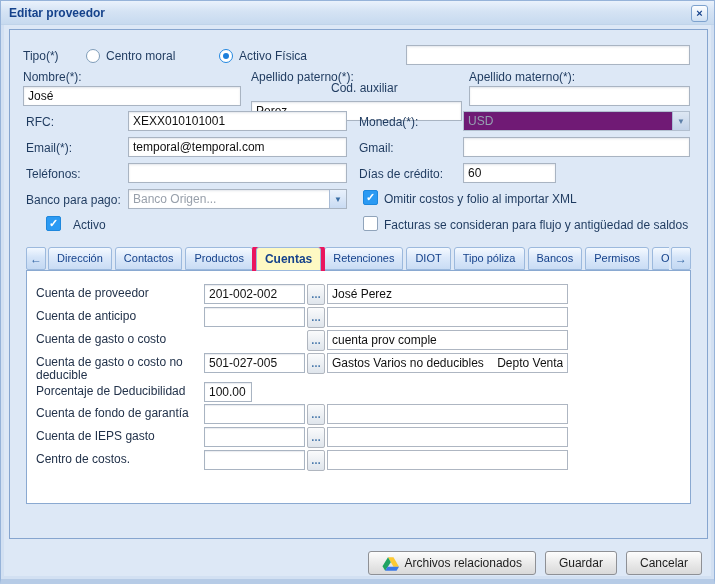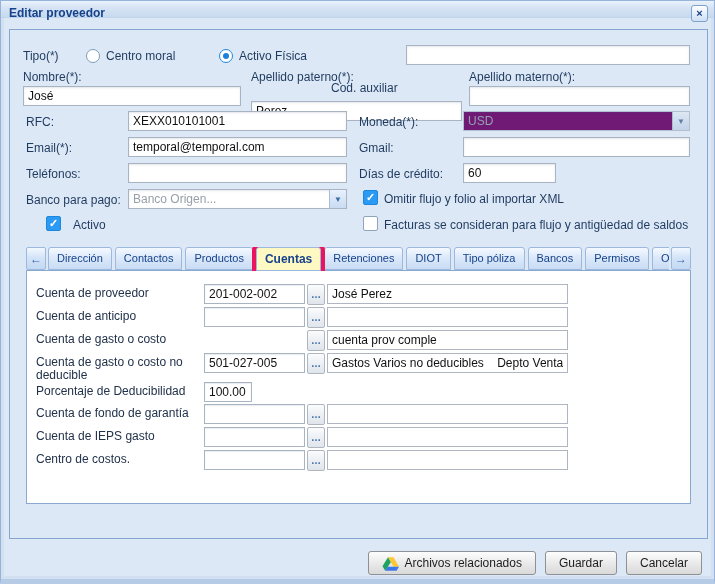--- a/index.html
+++ b/index.html
@@ -10,21 +10,21 @@
     position: relative; width: 715px; height: 584px;
     background: #dde8f6;
     border: 1px solid #96b3d9;
     border-bottom: 5px solid #b6cbe6;
     box-shadow: inset 0 0 0 3px #d2e0f2;
     overflow: hidden;
   }
 
   
   .titlebar {
-    position:absolute; left:0; top:0; width:100%; height:17px;
+    position:absolute; left:0; top:0; width:100%; height:24px;
     background: linear-gradient(#eaf2fc, #d5e3f4 45%, #c7daef);
     border-bottom: 1px solid #c0d4ea;
   }
   .titlebar .title {
     position:absolute; left:8px; top:5px;
     font-size:12px; font-weight:bold; color:#15428b;
   }
   .close-btn {
     position:absolute; right:6px; top:4px; width:17px; height:17px;
     border:1px solid #7da2ce; border-radius:3px;
@@ -202,21 +202,21 @@
   <input class="txt" style="left: 462px; top: 162px; width: 93px;" value="60">
 
   <span class="lbl" style="left:25px; top:192px;">Banco para pago:</span>
   <div class="combo" style="left:127px; top:188px; width:219px;">
     <span class="cval">Banco Origen...</span>
     <span class="trigger">▼</span>
   </div>
   <span class="cb checked" style="left:362px; top:189px;">
     <span class="tick">✓</span>
   </span>
-  <span class="lbl" style="left:383px; top:191px;">Omitir flujo y folio al importar XML</span>
+  <span class="lbl" style="left:383px; top:191px;">Omitir costos y folio al importar XML</span>
 
   <span class="cb checked" style="left:45px; top:215px;">
     <span class="tick">✓</span>
   </span>
   <span class="lbl" style="left:72px; top:217px;">Activo</span>
   <span class="cb" style="left:362px; top:215px;"></span>
   <span class="lbl" style="left:383px; top:217px;">Facturas se consideran para flujo y antigüedad de saldos</span>
 
   <div class="tabscroll" style="left:25px;">
     <span>←</span>

